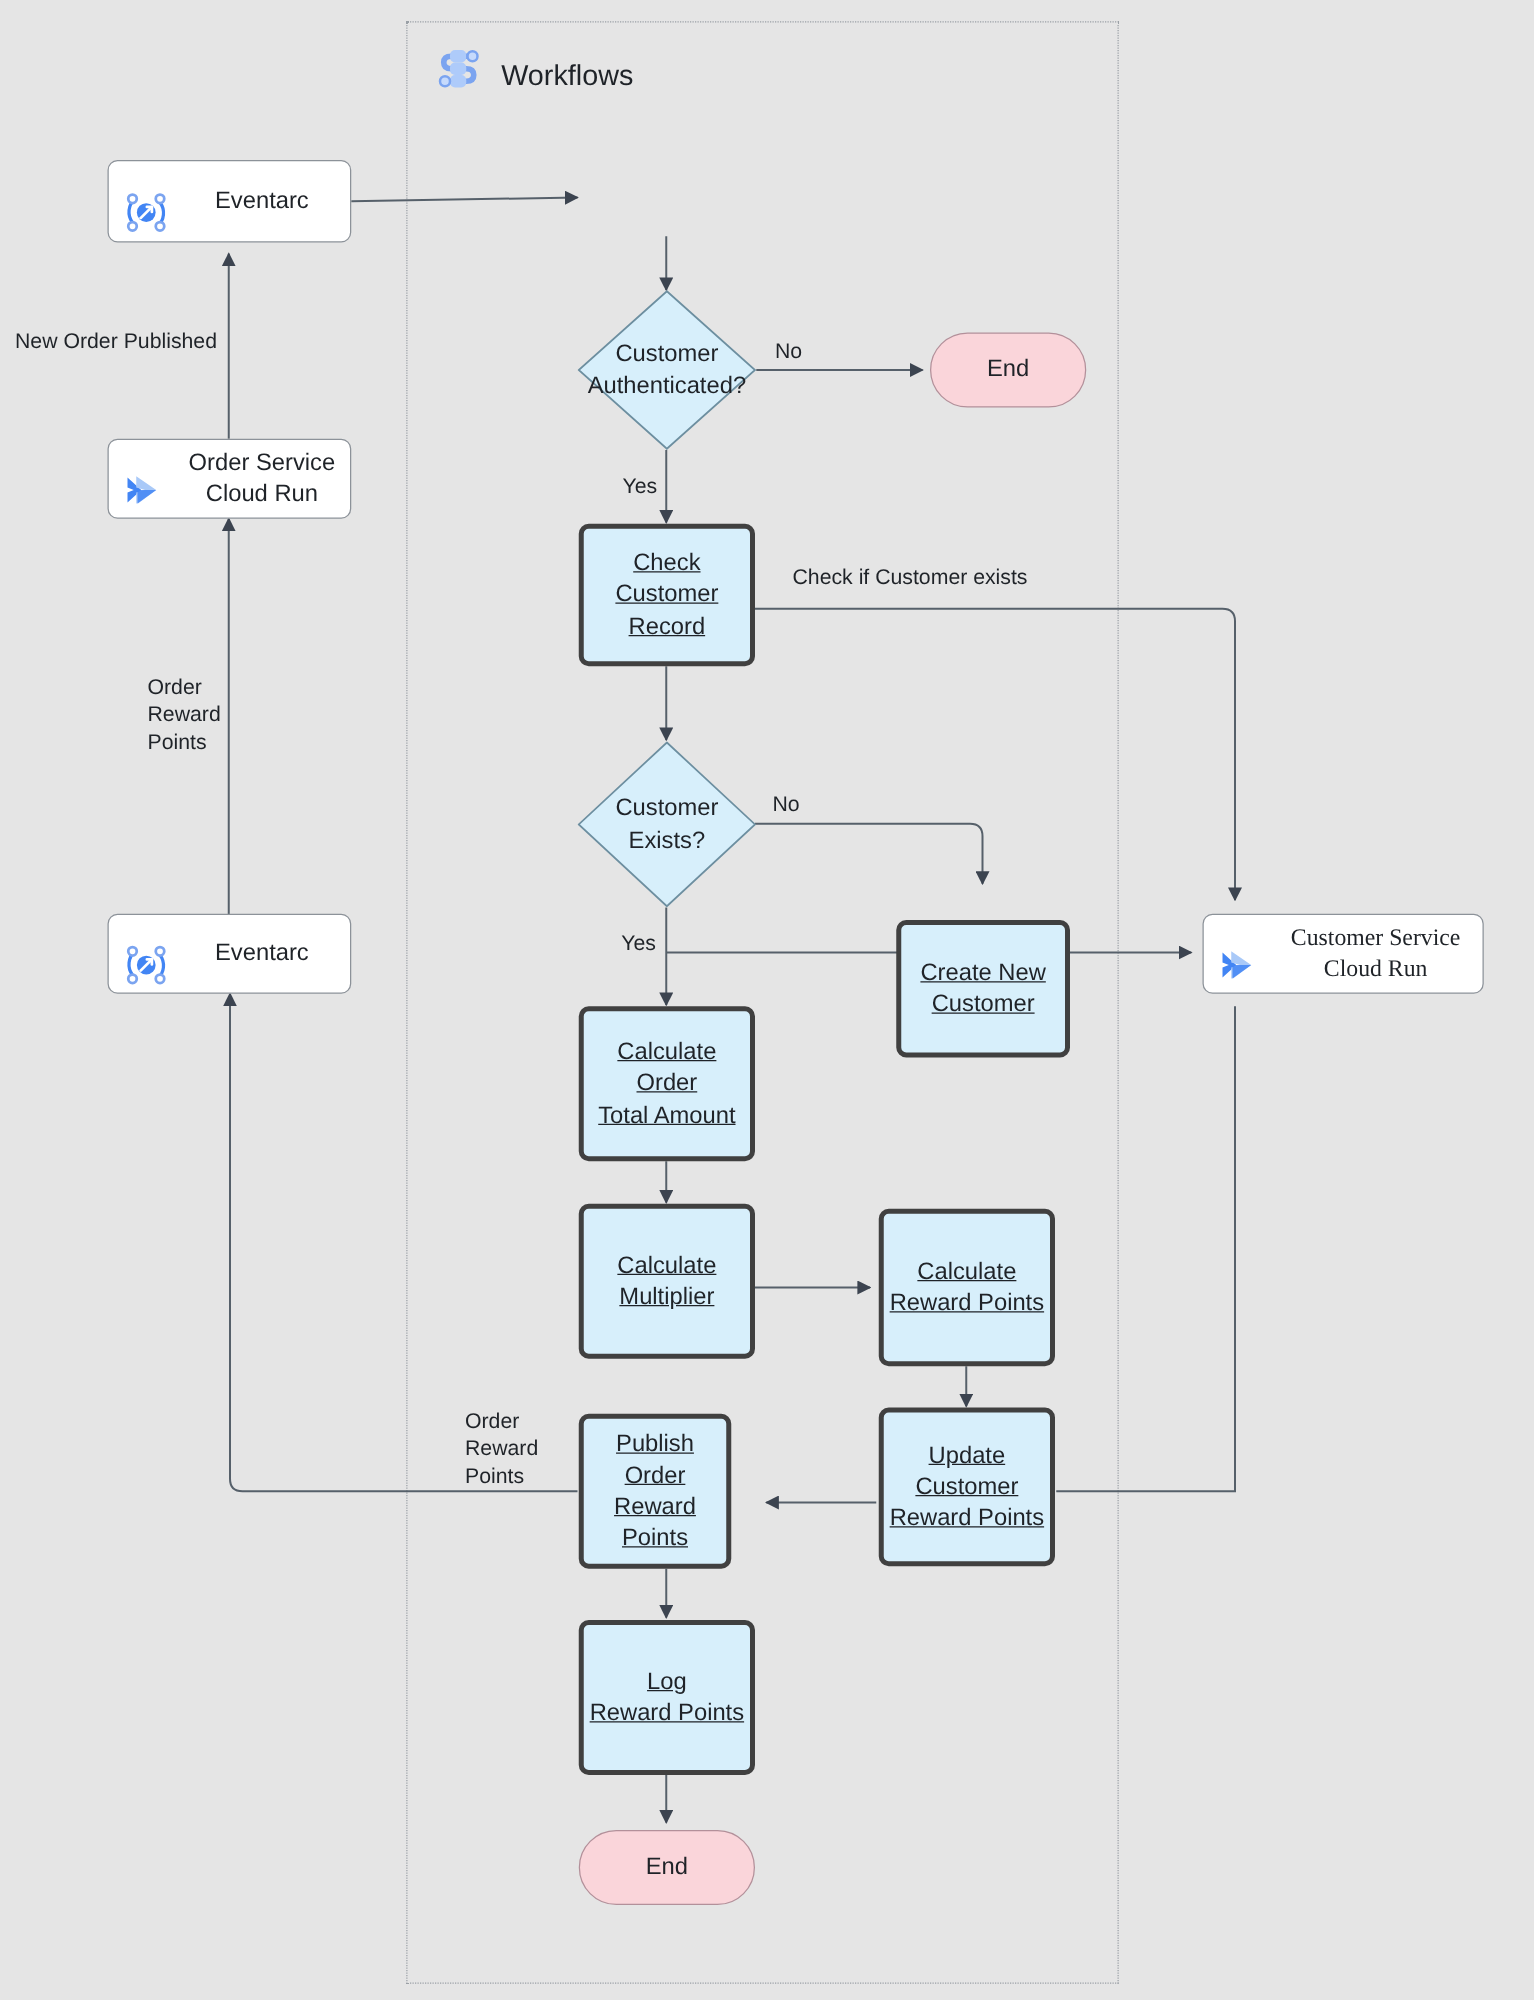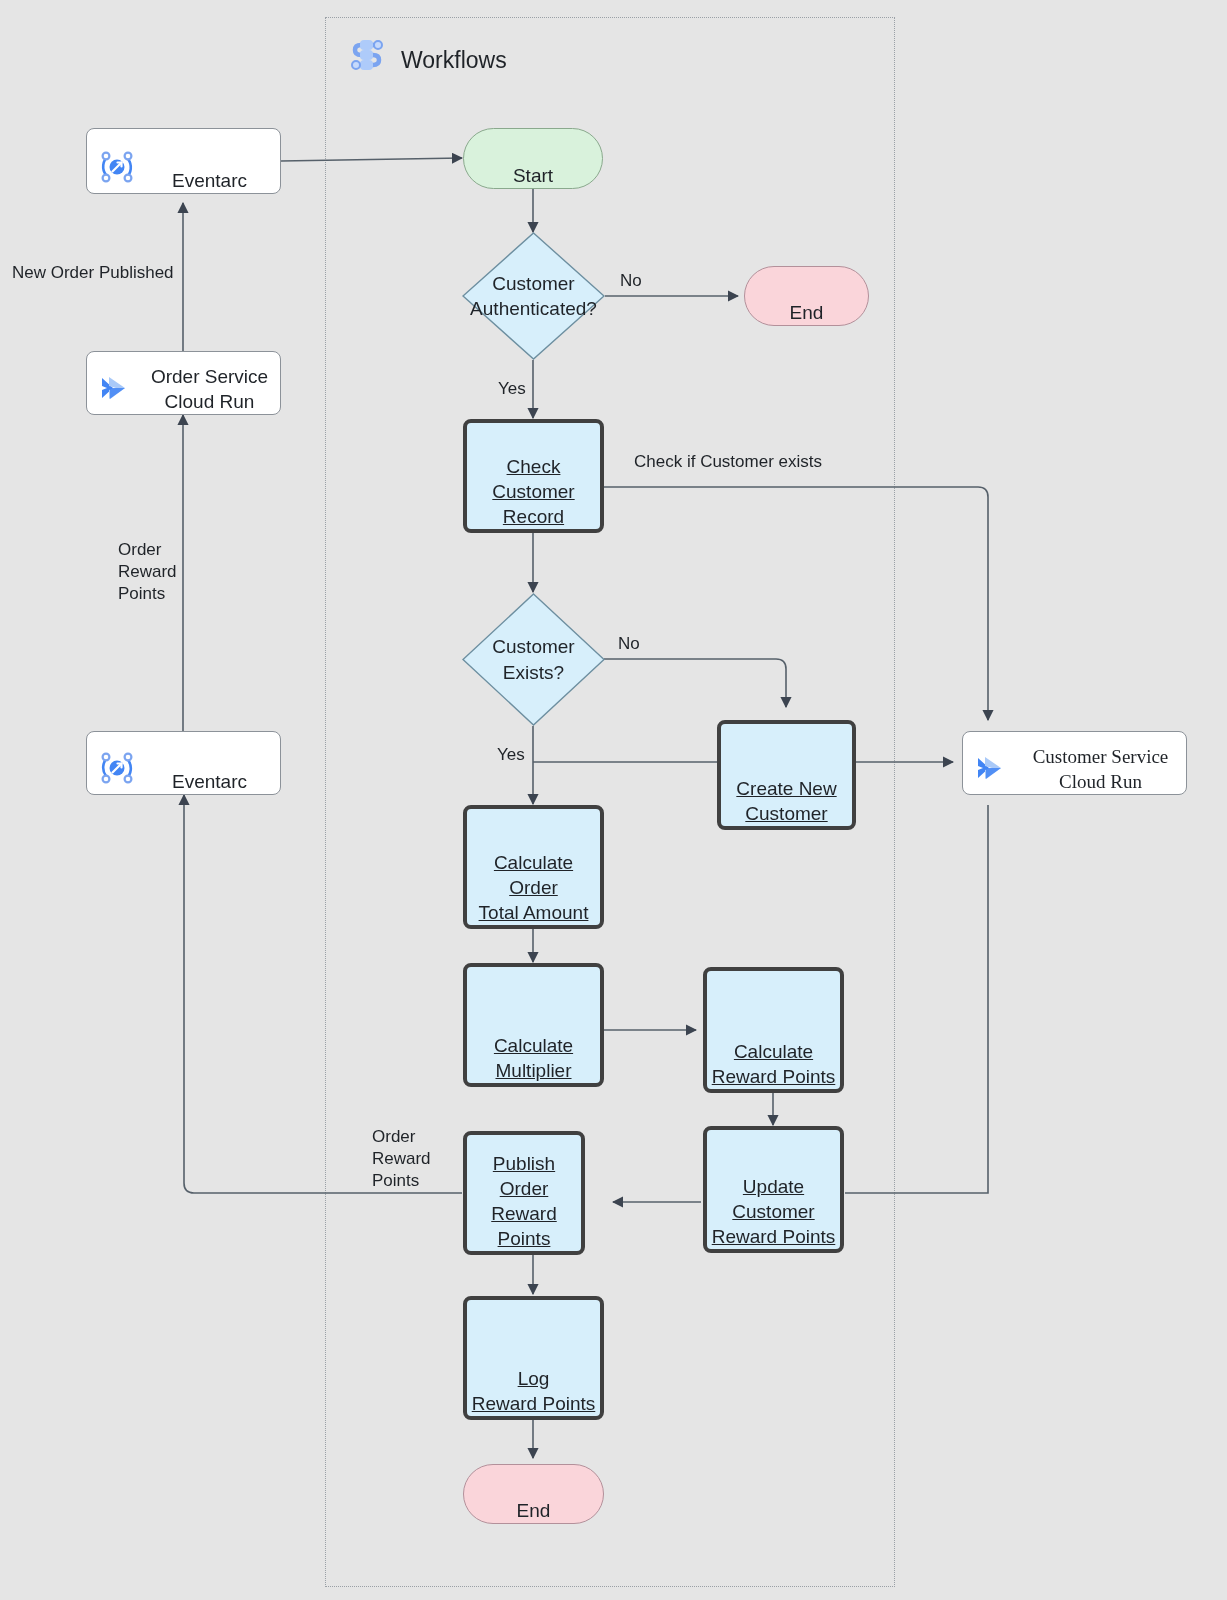--- a/index.html
+++ b/index.html
@@ -22,21 +22,21 @@
     left: 0;
     top: 0;
     width: 1227px;
     height: 1600px;
     pointer-events: none;
   }
   .node {
     position: absolute;
     box-sizing: border-box;
     display: flex;
-    align-items: flex-end;
+    align-items: center;
     justify-content: center;
     text-align: center;
     color: #1f2328;
     font-size: 19px;
     line-height: 1.32;
     white-space: pre-line;
   }
   .proc {
     background: #d7effb;
     border: 4px solid #404040;
@@ -235,23 +235,20 @@
       <svg width="40" height="40" viewBox="0 0 40 40">
         <path d="M5 10 L16 20 L5 30 L5 22 L10 20 L5 18 Z" fill="#4285f4"></path>
         <path d="M12 9 L28 20 L12 31 L12 22 L19 20 L12 18 Z" fill="#a9c9f8"></path>
         <path d="M13 20 L28 20 L13 31 Z" fill="#4285f4" opacity="0.85"></path>
       </svg>
     </span>
     <span class="gcp-label">Customer Service
 Cloud Run</span>
   </div>
 
-  <div class="node terminal start" style="left:463px; top:128px; width:140px; height:61px;">
-    <span>Start</span>
-  </div>
 
   <div class="diamond-wrap" style="left:462px; top:232px; width:143px; height:128px;">
     <svg width="143" height="128" viewBox="0 0 143 128">
       <polygon points="71.5,1 142,64 71.5,127 1,64" fill="#d7effb" stroke="#6d8fa0" stroke-width="1.4"></polygon>
     </svg>
     <div class="diamond-text">Customer
 Authenticated?</div>
   </div>
 
   <div class="node terminal end" style="left:744px; top:266px; width:125px; height:60px;">
@@ -265,21 +262,21 @@
   </div>
 
   <div class="diamond-wrap" style="left:462px; top:593px; width:143px; height:133px;">
     <svg width="143" height="133" viewBox="0 0 143 133">
       <polygon points="71.5,1 142,66.5 71.5,132 1,66.5" fill="#d7effb" stroke="#6d8fa0" stroke-width="1.4"></polygon>
     </svg>
     <div class="diamond-text">Customer
 Exists?</div>
   </div>
 
-  <div class="node proc" style="left:717px; top:720px; width:139px; height:110px;">
+  <div class="node proc" style="left:717px; top:736px; width:139px; height:110px;">
     <span>Create New
 Customer</span>
   </div>
 
   <div class="node proc" style="left:463px; top:805px; width:141px; height:124px;">
     <span>Calculate Order
 Total Amount</span>
   </div>
 
   <div class="node proc" style="left:463px; top:963px; width:141px; height:124px;">

